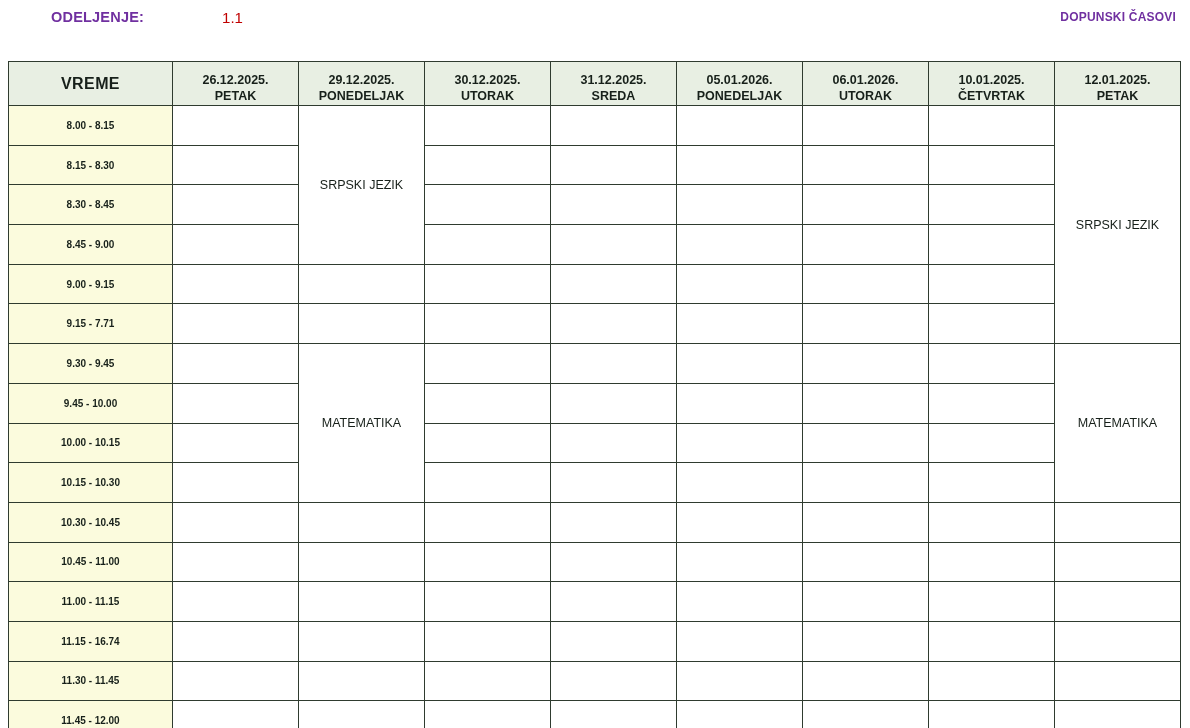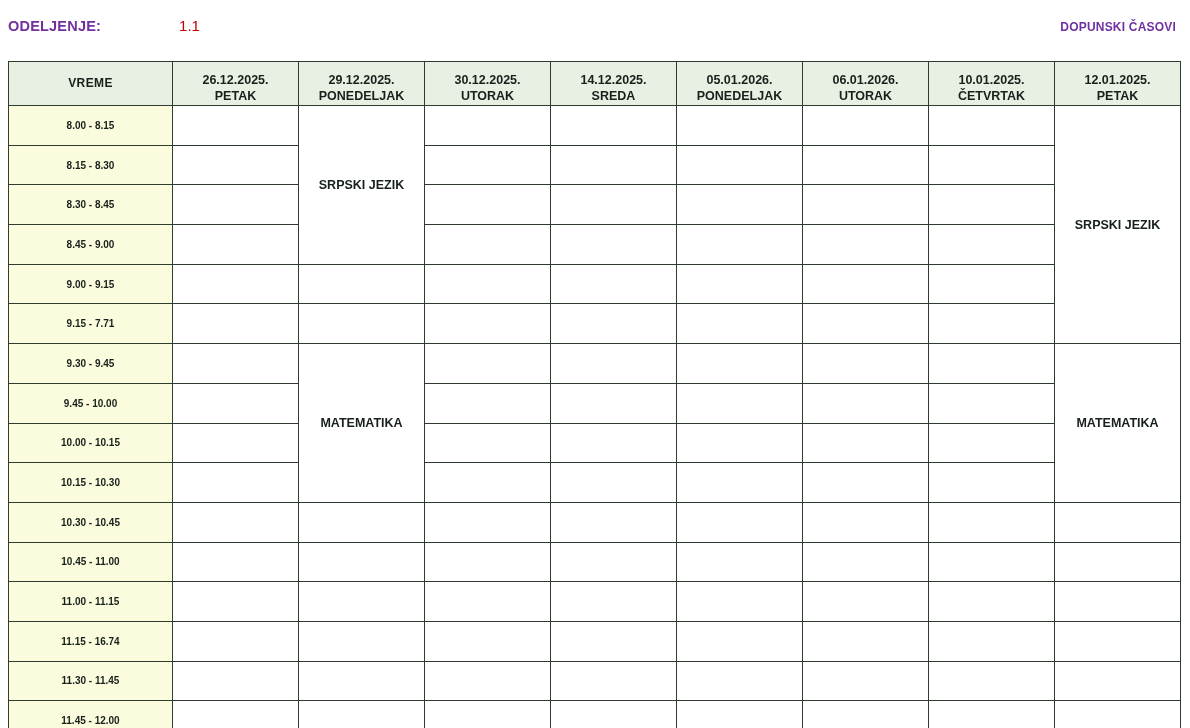--- a/index.html
+++ b/index.html
@@ -16,23 +16,24 @@
   }
   .page {
     position: relative;
     width: 1190px;
     height: 728px;
   }
 
   
   .top-bar {
     display: flex;
-    align-items: flex-end;
+    align-items: center;
     height: 34px;
     padding: 0 10px 0 8px;
+    margin-left: 43px;
   }
   .top-label {
     font-size: 14.5px;
     font-weight: bold;
     color: #7030a0;
     letter-spacing: .2px;
   }
   .top-value {
     font-size: 15px;
     font-weight: normal;
@@ -71,39 +72,39 @@
     background: #e8efe3;
     height: 43px;
     font-size: 12.5px;
     font-weight: bold;
     line-height: 1.25;
     color: #17201a;
   }
   thead th .d1 { display: block; margin-top: 11px; }
   thead th .d2 { display: block; font-weight: bold; }
   th.vreme-head {
-    font-size: 12px;
+    font-size: 16px;
     letter-spacing: .4px;
   }
   col.c-time   { width: 164px; }
   col.c-day    { width: 126px; }
 
   tbody td {
     height: 38.7px;
     background: #ffffff;
   }
   td.time-cell {
     background: #fbfbdd;
     font-size: 10px;
     font-weight: bold;
     color: #17201a;
   }
   td.subject {
     font-size: 12.5px;
-    font-weight: bold;
+    font-weight: normal;
     color: #17201a;
   }
 </style>
 </head>
 <body>
 
 <div class="page">
 
   <div class="top-bar">
     <span class="top-label">ODELJENJE:</span>
@@ -133,21 +134,21 @@
           </th>
           <th>
             <span class="d1">29.12.2025.</span>
             <span class="d2">PONEDELJAK</span>
           </th>
           <th>
             <span class="d1">30.12.2025.</span>
             <span class="d2">UTORAK</span>
           </th>
           <th>
-            <span class="d1">14.12.2025.</span>
+            <span class="d1">31.12.2025.</span>
             <span class="d2">SREDA</span>
           </th>
           <th>
             <span class="d1">05.01.2026.</span>
             <span class="d2">PONEDELJAK</span>
           </th>
           <th>
             <span class="d1">06.01.2026.</span>
             <span class="d2">UTORAK</span>
           </th>

